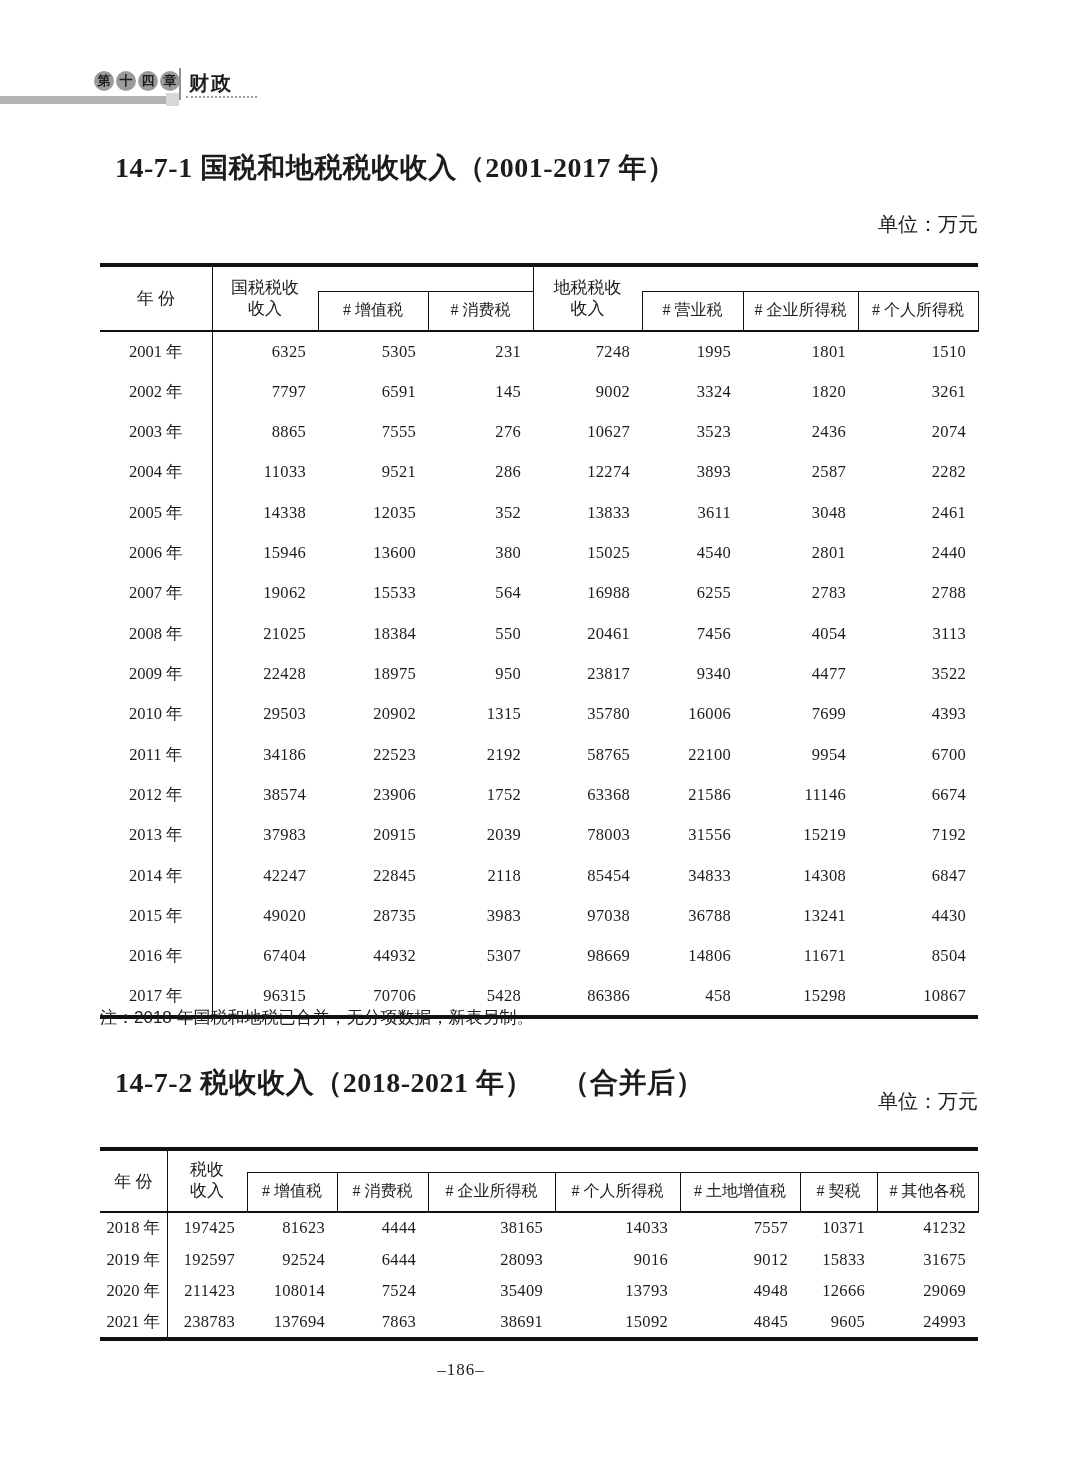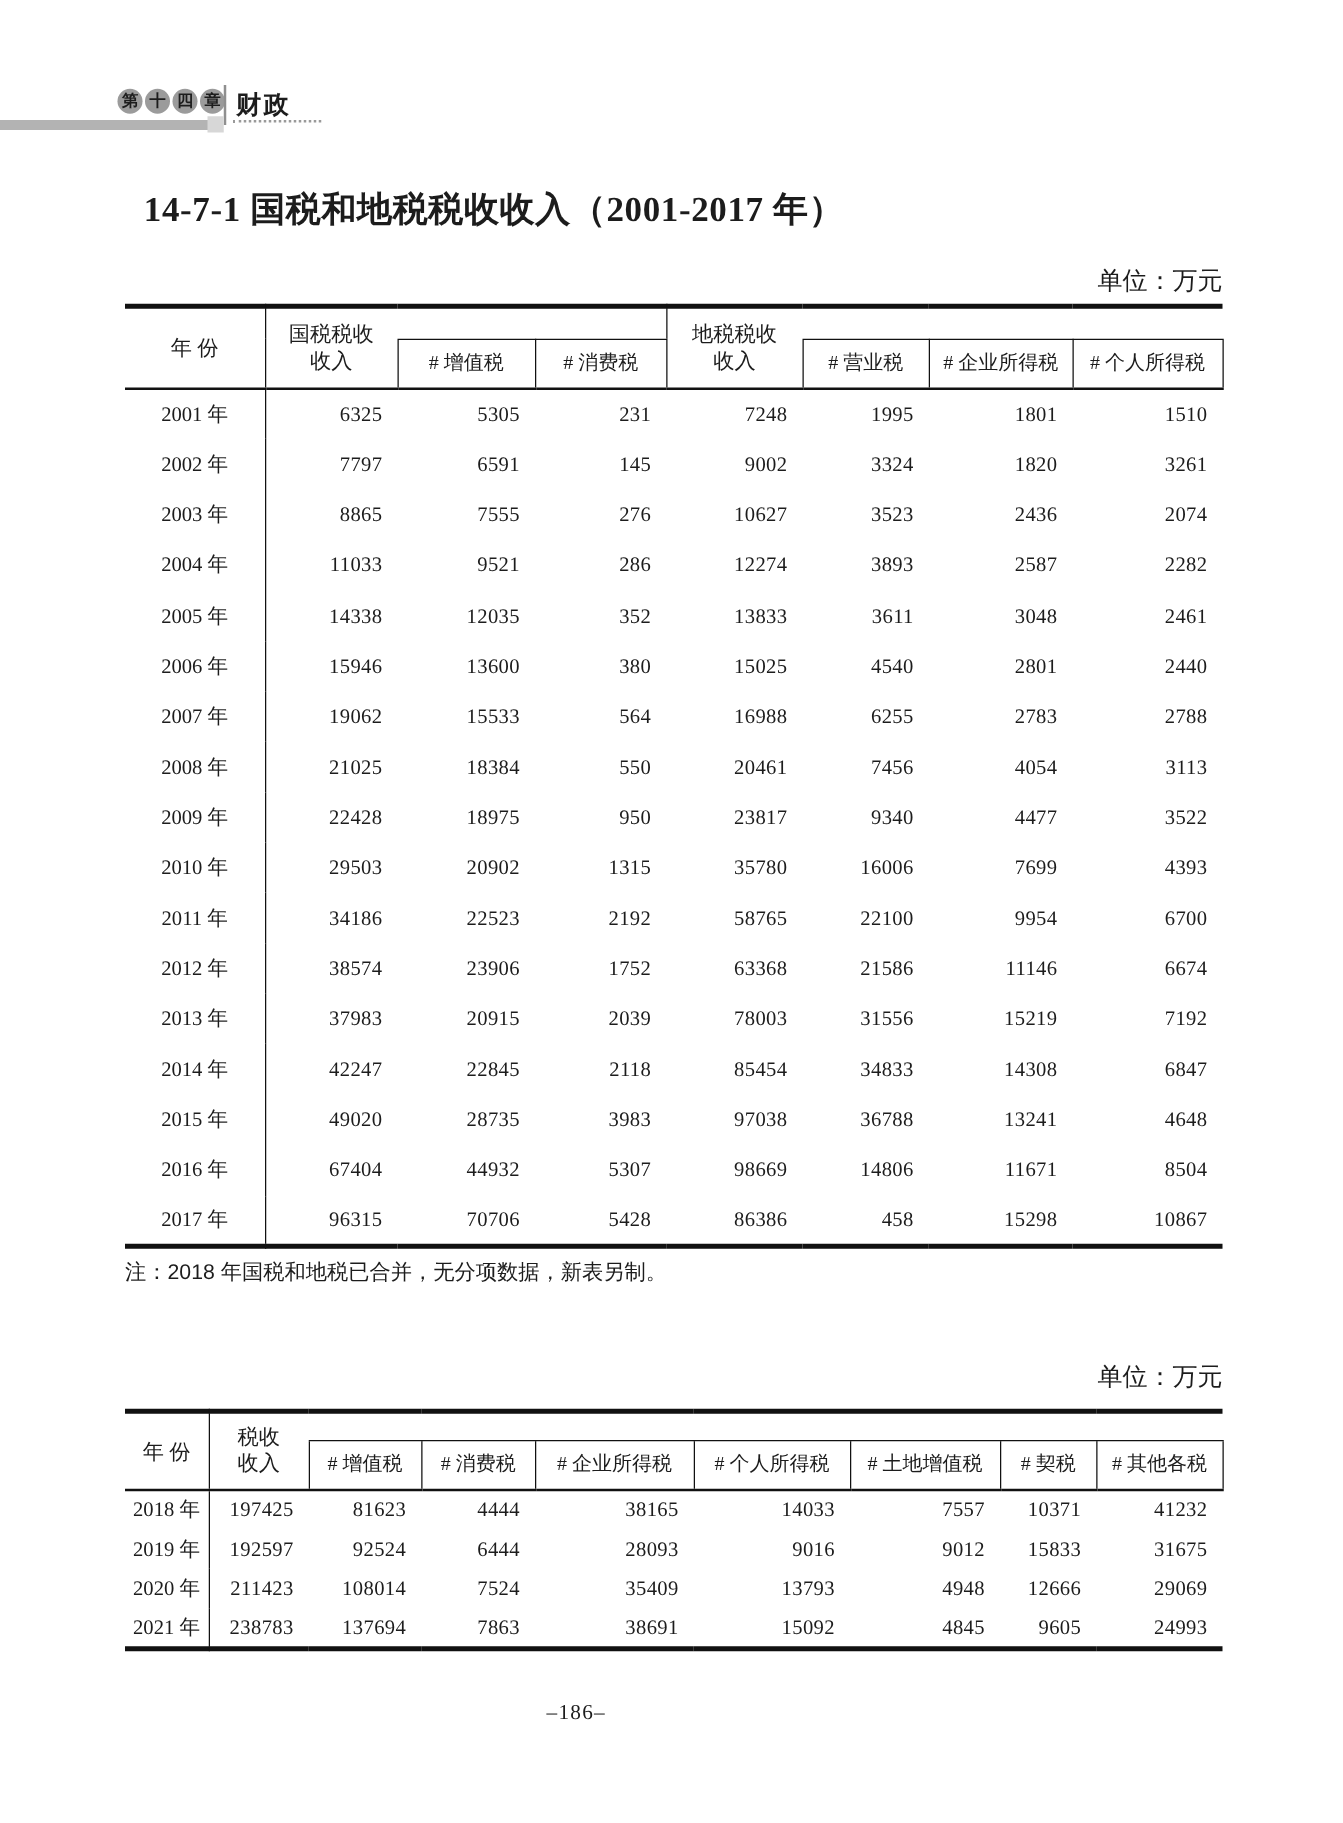--- a/index.html
+++ b/index.html
@@ -40,21 +40,21 @@
   .unit-label { position: absolute; left: 100px; width: 878px; text-align: right; font-size: 20px; }
   .unit-1 { top: 211px; }
   .unit-2 { top: 1088px; }
   .table-note {
     position: absolute; left: 100px; top: 1006px;
     font-family: Liberation Sans, sans-serif; font-size: 17px;
   }
   .page-number { position: absolute; left: 0; top: 1360px; width: 922px; text-align: center; font-size: 17px; letter-spacing: 1px; }
 
   
-  .table-wrap { position: absolute; left: 100px; }
+  .table-wrap { position: absolute; left: 100px; margin-top: 20px; }
   .t1-wrap { top: 243px; }
   .t2-wrap { top: 1127px; }
   table.data-table {
     border-collapse: collapse; table-layout: fixed;
     border-top: 4px solid #111; border-bottom: 4px solid #111;
     font-size: 17px;
   }
   .data-table th { font-weight: normal; text-align: center; vertical-align: middle; }
   .hdr-r1 { height: 26px; }
   .t2 .hdr-r1 { height: 23px; }
@@ -268,21 +268,21 @@
             <td class="value-cell">6847</td>
           </tr>
           <tr>
             <td class="year-cell">2015 年</td>
             <td class="value-cell">49020</td>
             <td class="value-cell">28735</td>
             <td class="value-cell">3983</td>
             <td class="value-cell">97038</td>
             <td class="value-cell">36788</td>
             <td class="value-cell">13241</td>
-            <td class="value-cell">4648</td>
+            <td class="value-cell">4430</td>
           </tr>
           <tr>
             <td class="year-cell">2016 年</td>
             <td class="value-cell">67404</td>
             <td class="value-cell">44932</td>
             <td class="value-cell">5307</td>
             <td class="value-cell">98669</td>
             <td class="value-cell">14806</td>
             <td class="value-cell">11671</td>
             <td class="value-cell">8504</td>
@@ -296,20 +296,21 @@
             <td class="value-cell">458</td>
             <td class="value-cell">15298</td>
             <td class="value-cell">10867</td>
           </tr>
         </tbody>
     </table>
   </div>
 
   <div class="table-note">注：2018 年国税和地税已合并，无分项数据，新表另制。</div>
 
+  <div class="section-title title-2">14-7-2 税收收入（2018-2021 年）　（合并后）</div>
   <div class="unit-label unit-2">单位：万元</div>
 
   <div class="table-wrap t2-wrap">
     <table class="data-table t2">
       <colgroup>
         <col style="width:67px">
           <col style="width:80px">
           <col style="width:90px">
           <col style="width:91px">
           <col style="width:127px">

